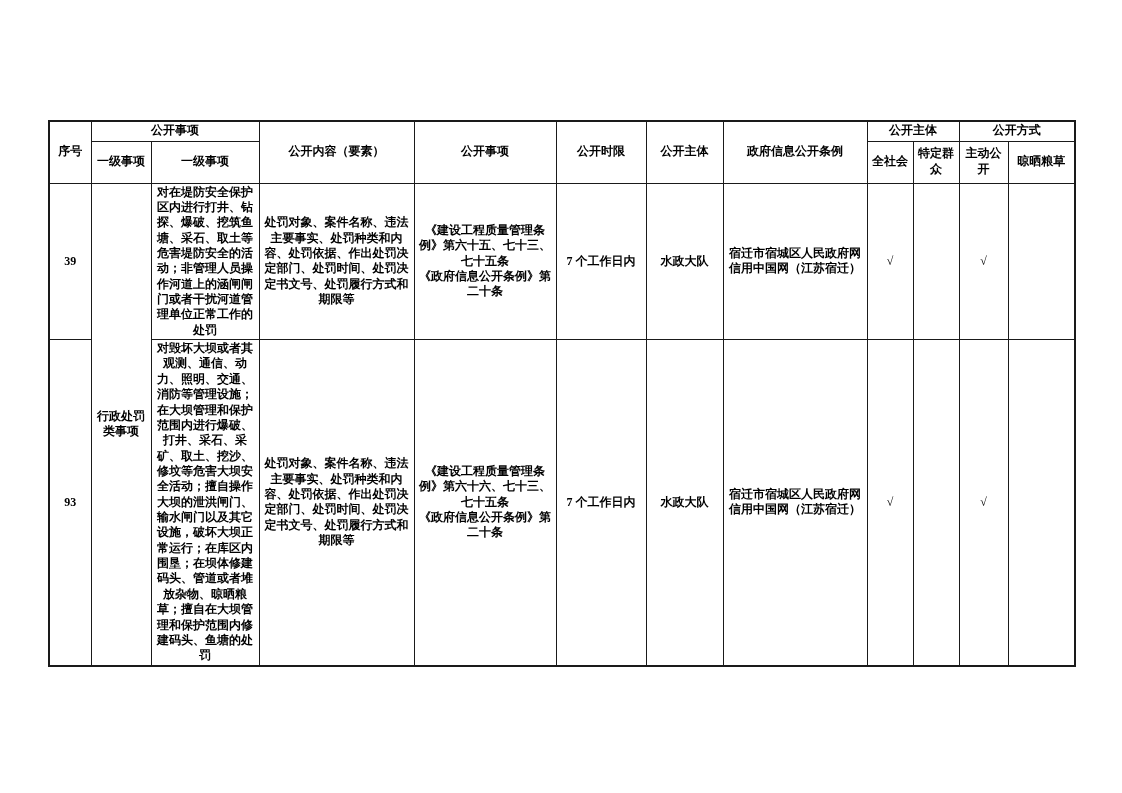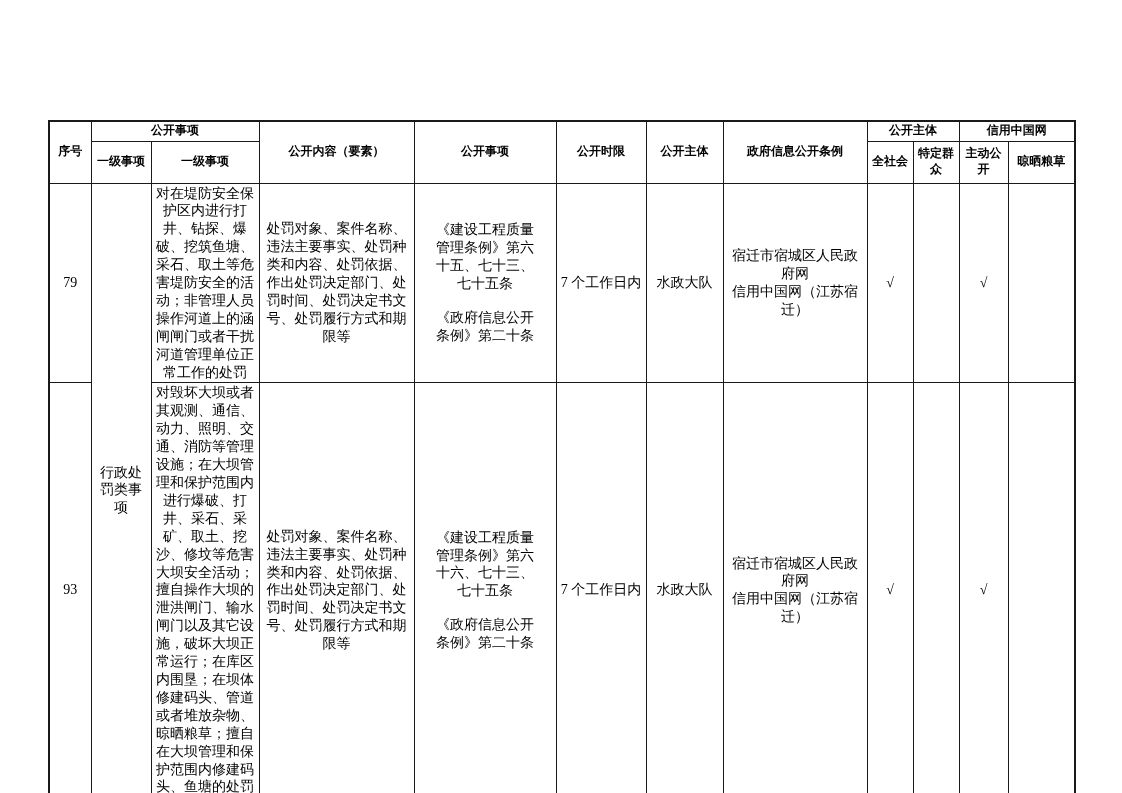--- a/index.html
+++ b/index.html
@@ -21,37 +21,37 @@
     width: 1026px;
     border-collapse: collapse;
     table-layout: fixed;
     border: 2px solid #1a1a1a;
   }
   .doc-table td, .doc-table th {
     border: 1px solid #1a1a1a;
     padding: 1px 2px;
     text-align: center;
     vertical-align: middle;
-    font-size: 14px;
+    font-size: 12px;
     line-height: 1.28;
-    font-weight: normal;
+    font-weight: bold;
     word-break: break-all;
     overflow: hidden;
   }
   .doc-table th {
     font-size: 12px;
     font-weight: bold;
     line-height: 1.3;
   }
   tr.hdr-top { height: 20px; }
   tr.hdr-sub { height: 42px; margin-top: 28px; }
   tr.row-92  { height: 155px; }
   tr.row-93  { height: 308px; }
   .num-cell  { font-size: 13px; }
-  .basis-block { margin: 16px; }
+  .basis-block { margin: 0; }
   .check-cell { font-size: 13px; }
 </style>
 </head>
 <body>
 
 <table class="doc-table">
   <colgroup>
     <col style="width:42px">
     <col style="width:60px">
     <col style="width:108px">
@@ -69,33 +69,33 @@
   <tbody>
       <tr class="hdr-top">
     <th rowspan="2">序号</th>
     <th colspan="2">公开事项</th>
     <th rowspan="2">公开内容（要素）</th>
     <th rowspan="2">公开事项</th>
     <th rowspan="2">公开时限</th>
     <th rowspan="2">公开主体</th>
     <th rowspan="2">政府信息公开条例</th>
     <th colspan="2">公开主体</th>
-    <th colspan="2">信用中国网</th>
+    <th colspan="2">公开方式</th>
   </tr>
   <tr class="hdr-sub">
     <th>一级事项</th>
     <th>一级事项</th>
     <th>全社会</th>
     <th>特定群众</th>
     <th>主动公开</th>
     <th>晾晒粮草</th>
   </tr>
 
   <tr class="row-92">
-    <td class="num-cell">79</td>
+    <td class="num-cell">39</td>
     <td rowspan="2">行政处罚类事项</td>
     <td>对在堤防安全保护区内进行打井、钻探、爆破、挖筑鱼塘、采石、取土等危害堤防安全的活动；非管理人员操作河道上的涵闸闸门或者干扰河道管理单位正常工作的处罚</td>
     <td>处罚对象、案件名称、违法主要事实、处罚种类和内容、处罚依据、作出处罚决定部门、处罚时间、处罚决定书文号、处罚履行方式和期限等</td>
     <td>
       <div class="basis-block">《建设工程质量管理条例》第六十五、七十三、七十五条</div>
       <div class="basis-block">《政府信息公开条例》第二十条</div>
     </td>
     <td>7 个工作日内</td>
     <td>水政大队</td>
     <td>

